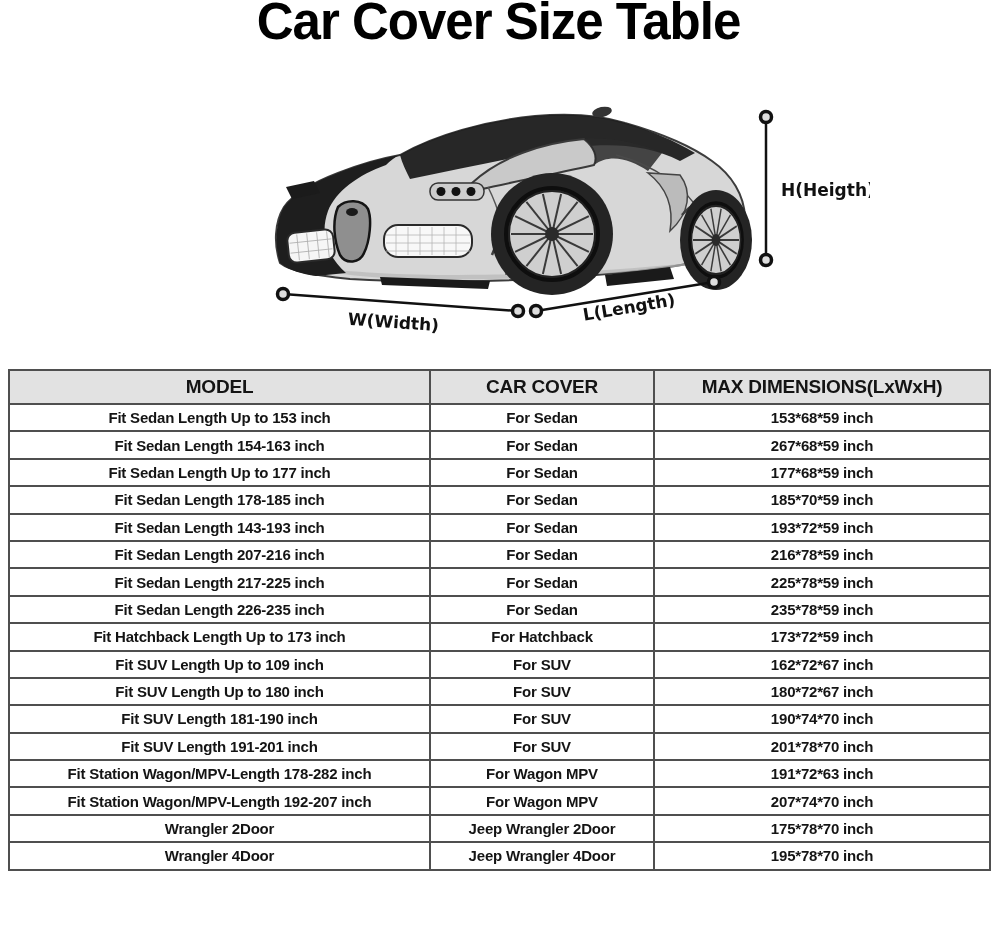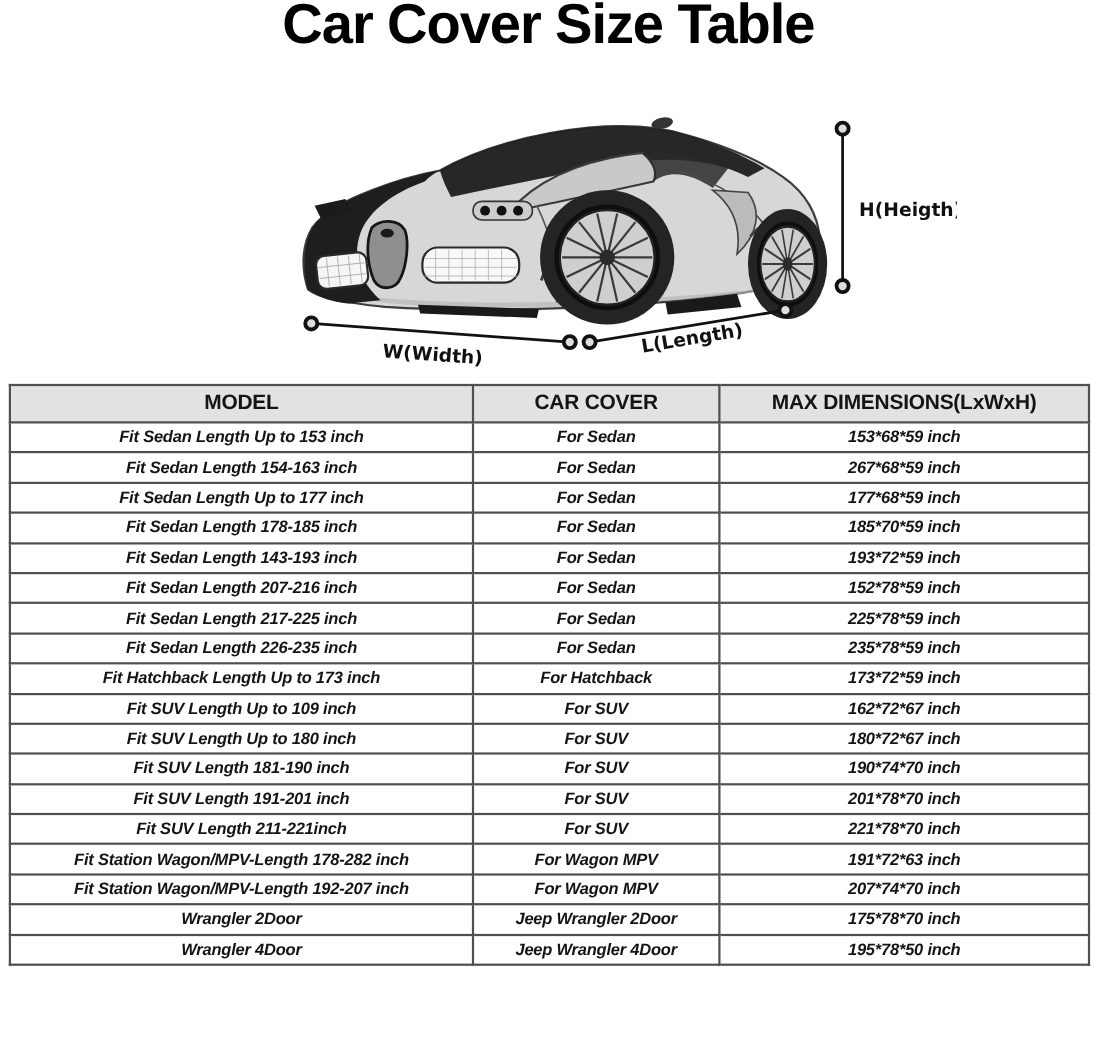--- a/index.html
+++ b/index.html
@@ -31,21 +31,21 @@
     width:620px;height:250px;
   }
   .dim-label{
     font-family:"DejaVu Sans","Liberation Sans",sans-serif;
     font-size:17px;
     font-weight:600;
     fill:#111;
   }
   table.size-table{
     position:absolute;
-    left:8px;top:349px;
+    left:8px;top:369px;
     width:981px;
     border-collapse:collapse;
     table-layout:fixed;
   }
   table.size-table th{
     height:32px;
     background:var(--header-bg);
     font-size:19px;
     font-weight:700;
     text-align:center;
@@ -58,21 +58,20 @@
     height:25.4px;
     font-size:15px;
     font-weight:700;
     text-align:center;
     vertical-align:middle;
     border:2px solid var(--border);
     letter-spacing:-0.2px;
     padding:0;
     white-space:nowrap;
     overflow:hidden;
-    font-style:italic;
   }
   table.size-table{border:2px solid #333;}
 </style>
 </head>
 <body>
 
 <div class="page-title">Car Cover Size Table</div>
 
 <div class="figure">
   <svg width="620" height="250" viewBox="0 0 620 250">
@@ -239,21 +238,21 @@
         <td>185*70*59 inch</td>
       </tr>
       <tr>
         <td>Fit Sedan Length 143-193 inch</td>
         <td>For Sedan</td>
         <td>193*72*59 inch</td>
       </tr>
       <tr>
         <td>Fit Sedan Length 207-216 inch</td>
         <td>For Sedan</td>
-        <td>152*78*59 inch</td>
+        <td>216*78*59 inch</td>
       </tr>
       <tr>
         <td>Fit Sedan Length 217-225 inch</td>
         <td>For Sedan</td>
         <td>225*78*59 inch</td>
       </tr>
       <tr>
         <td>Fit Sedan Length 226-235 inch</td>
         <td>For Sedan</td>
         <td>235*78*59 inch</td>
@@ -277,38 +276,33 @@
         <td>Fit SUV Length 181-190 inch</td>
         <td>For SUV</td>
         <td>190*74*70 inch</td>
       </tr>
       <tr>
         <td>Fit SUV Length 191-201 inch</td>
         <td>For SUV</td>
         <td>201*78*70 inch</td>
       </tr>
       <tr>
-        <td>Fit SUV Length 211-221inch</td>
-        <td>For SUV</td>
-        <td>221*78*70 inch</td>
-      </tr>
-      <tr>
         <td>Fit Station Wagon/MPV-Length 178-282 inch</td>
         <td>For Wagon MPV</td>
         <td>191*72*63 inch</td>
       </tr>
       <tr>
         <td>Fit Station Wagon/MPV-Length 192-207 inch</td>
         <td>For Wagon MPV</td>
         <td>207*74*70 inch</td>
       </tr>
       <tr>
         <td>Wrangler 2Door</td>
         <td>Jeep Wrangler 2Door</td>
         <td>175*78*70 inch</td>
       </tr>
       <tr>
         <td>Wrangler 4Door</td>
         <td>Jeep Wrangler 4Door</td>
-        <td>195*78*50 inch</td>
+        <td>195*78*70 inch</td>
       </tr>
     </tbody>
 </table>
 
 </body></html>

